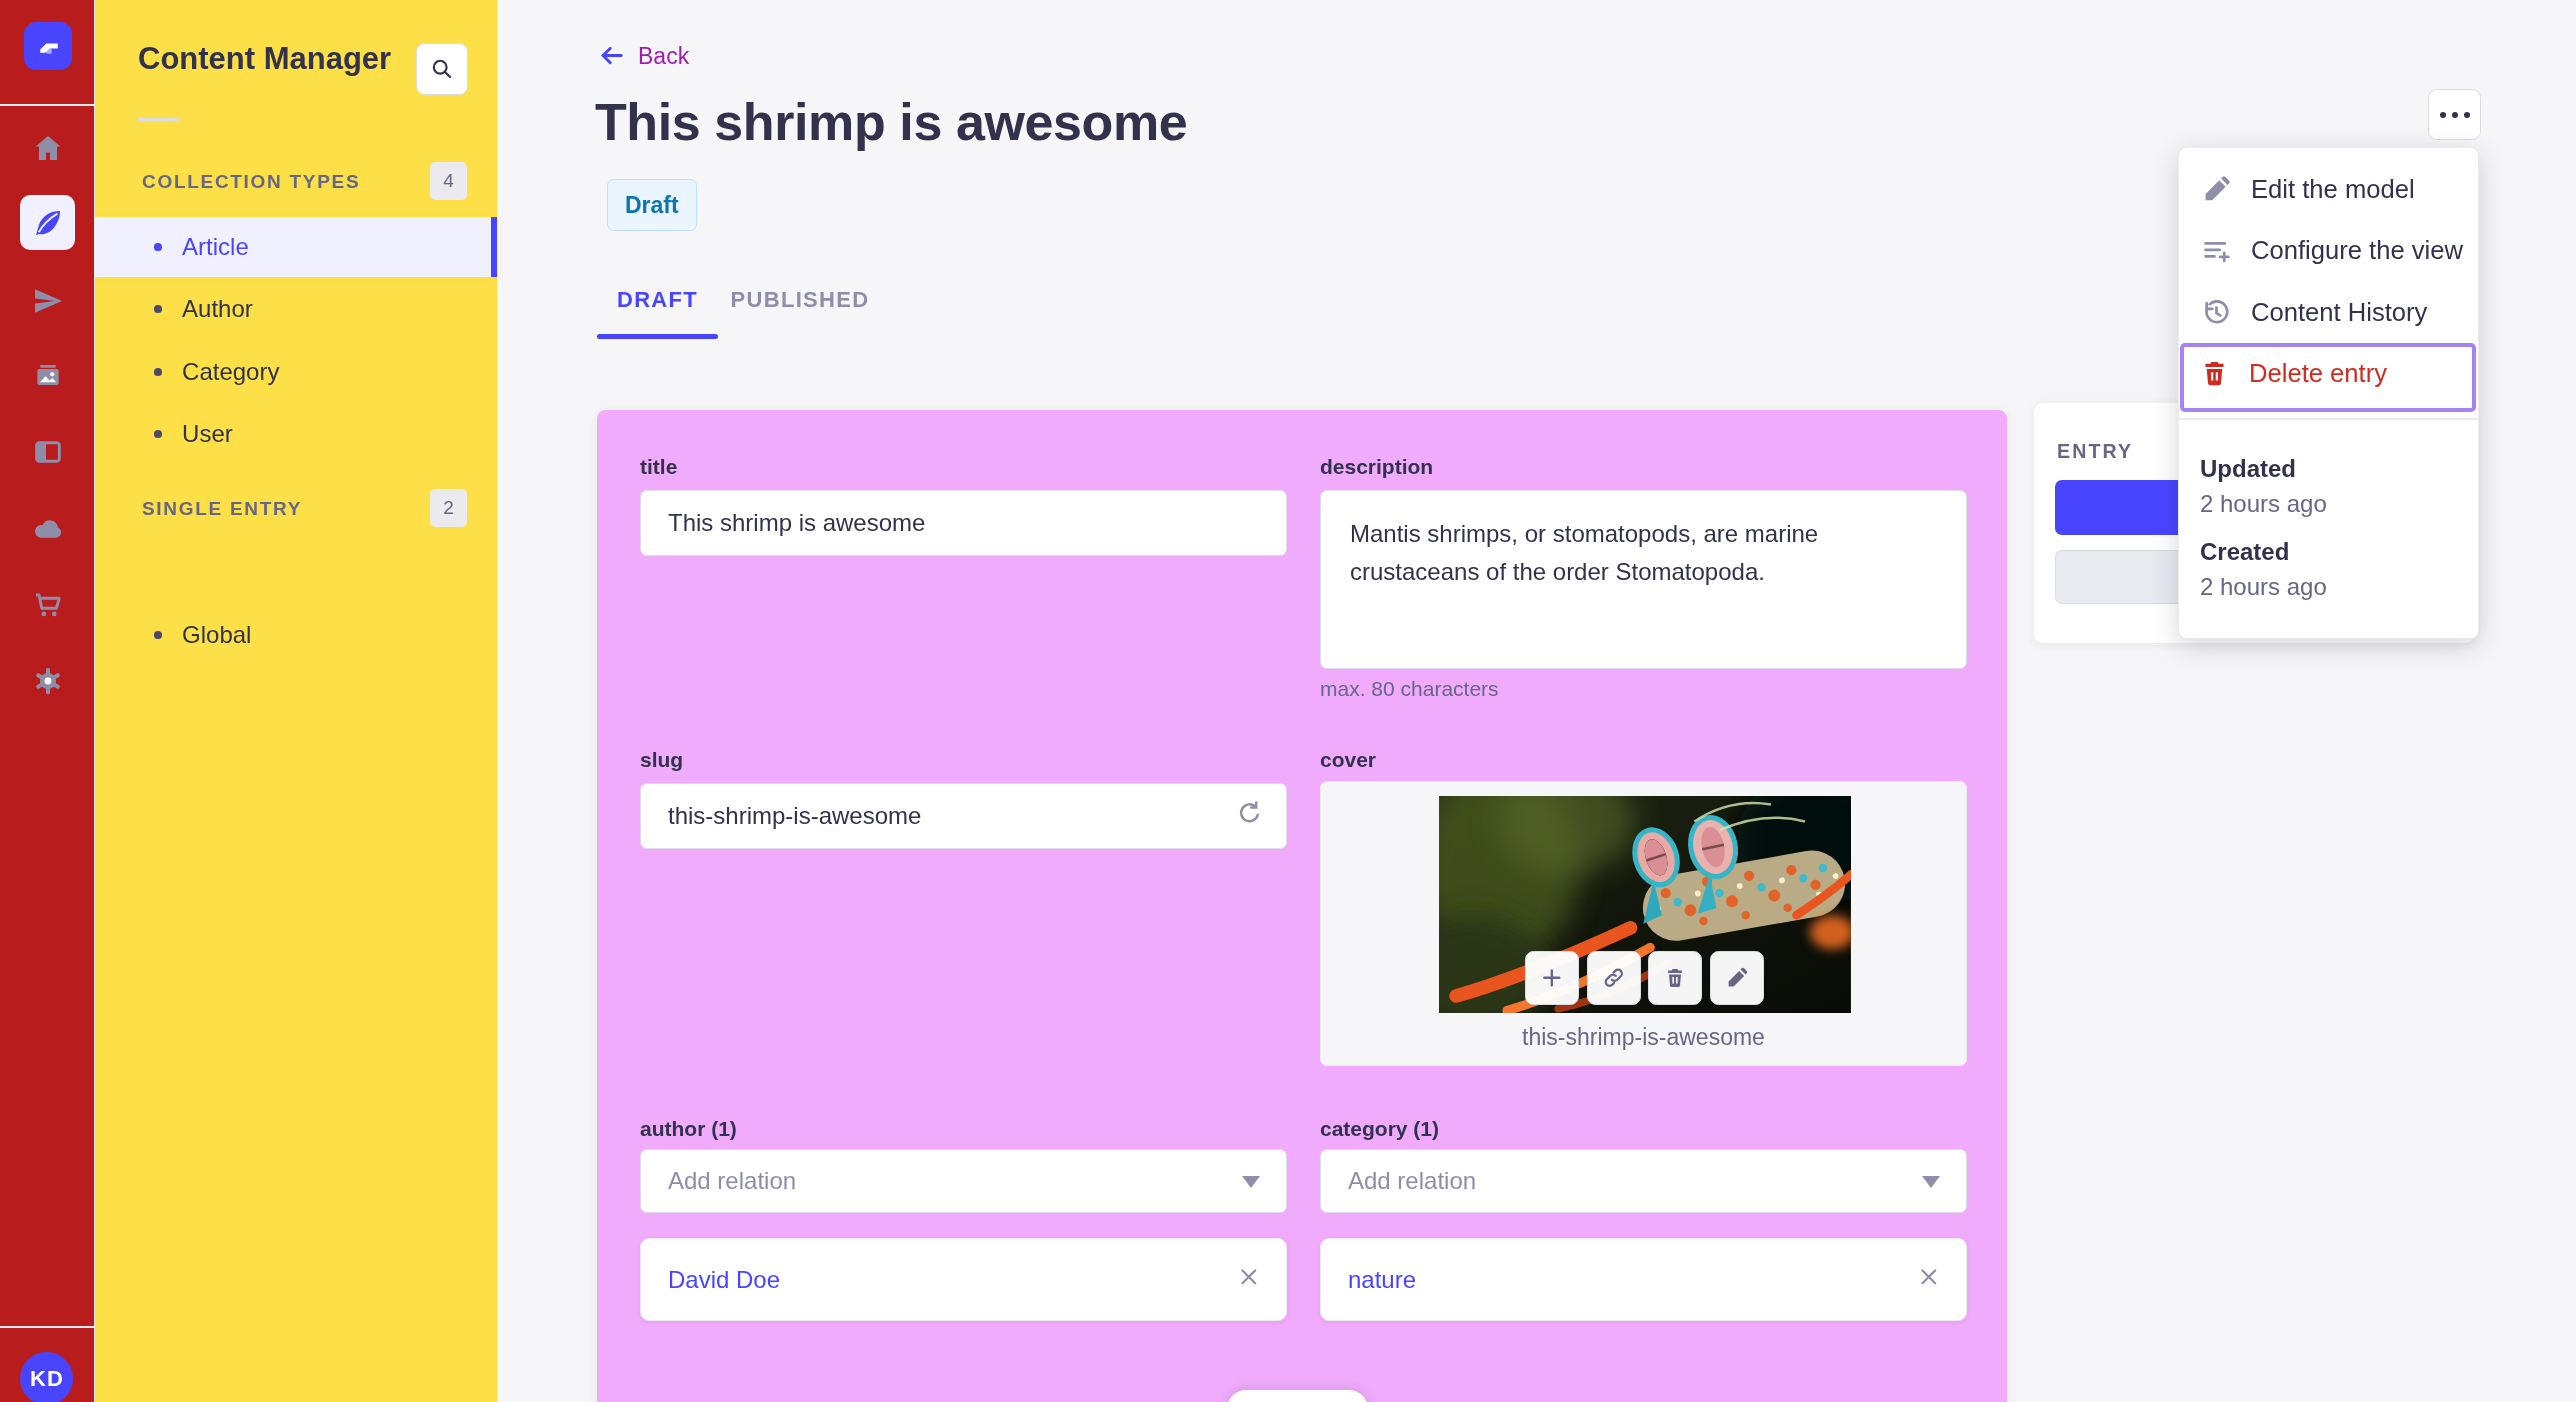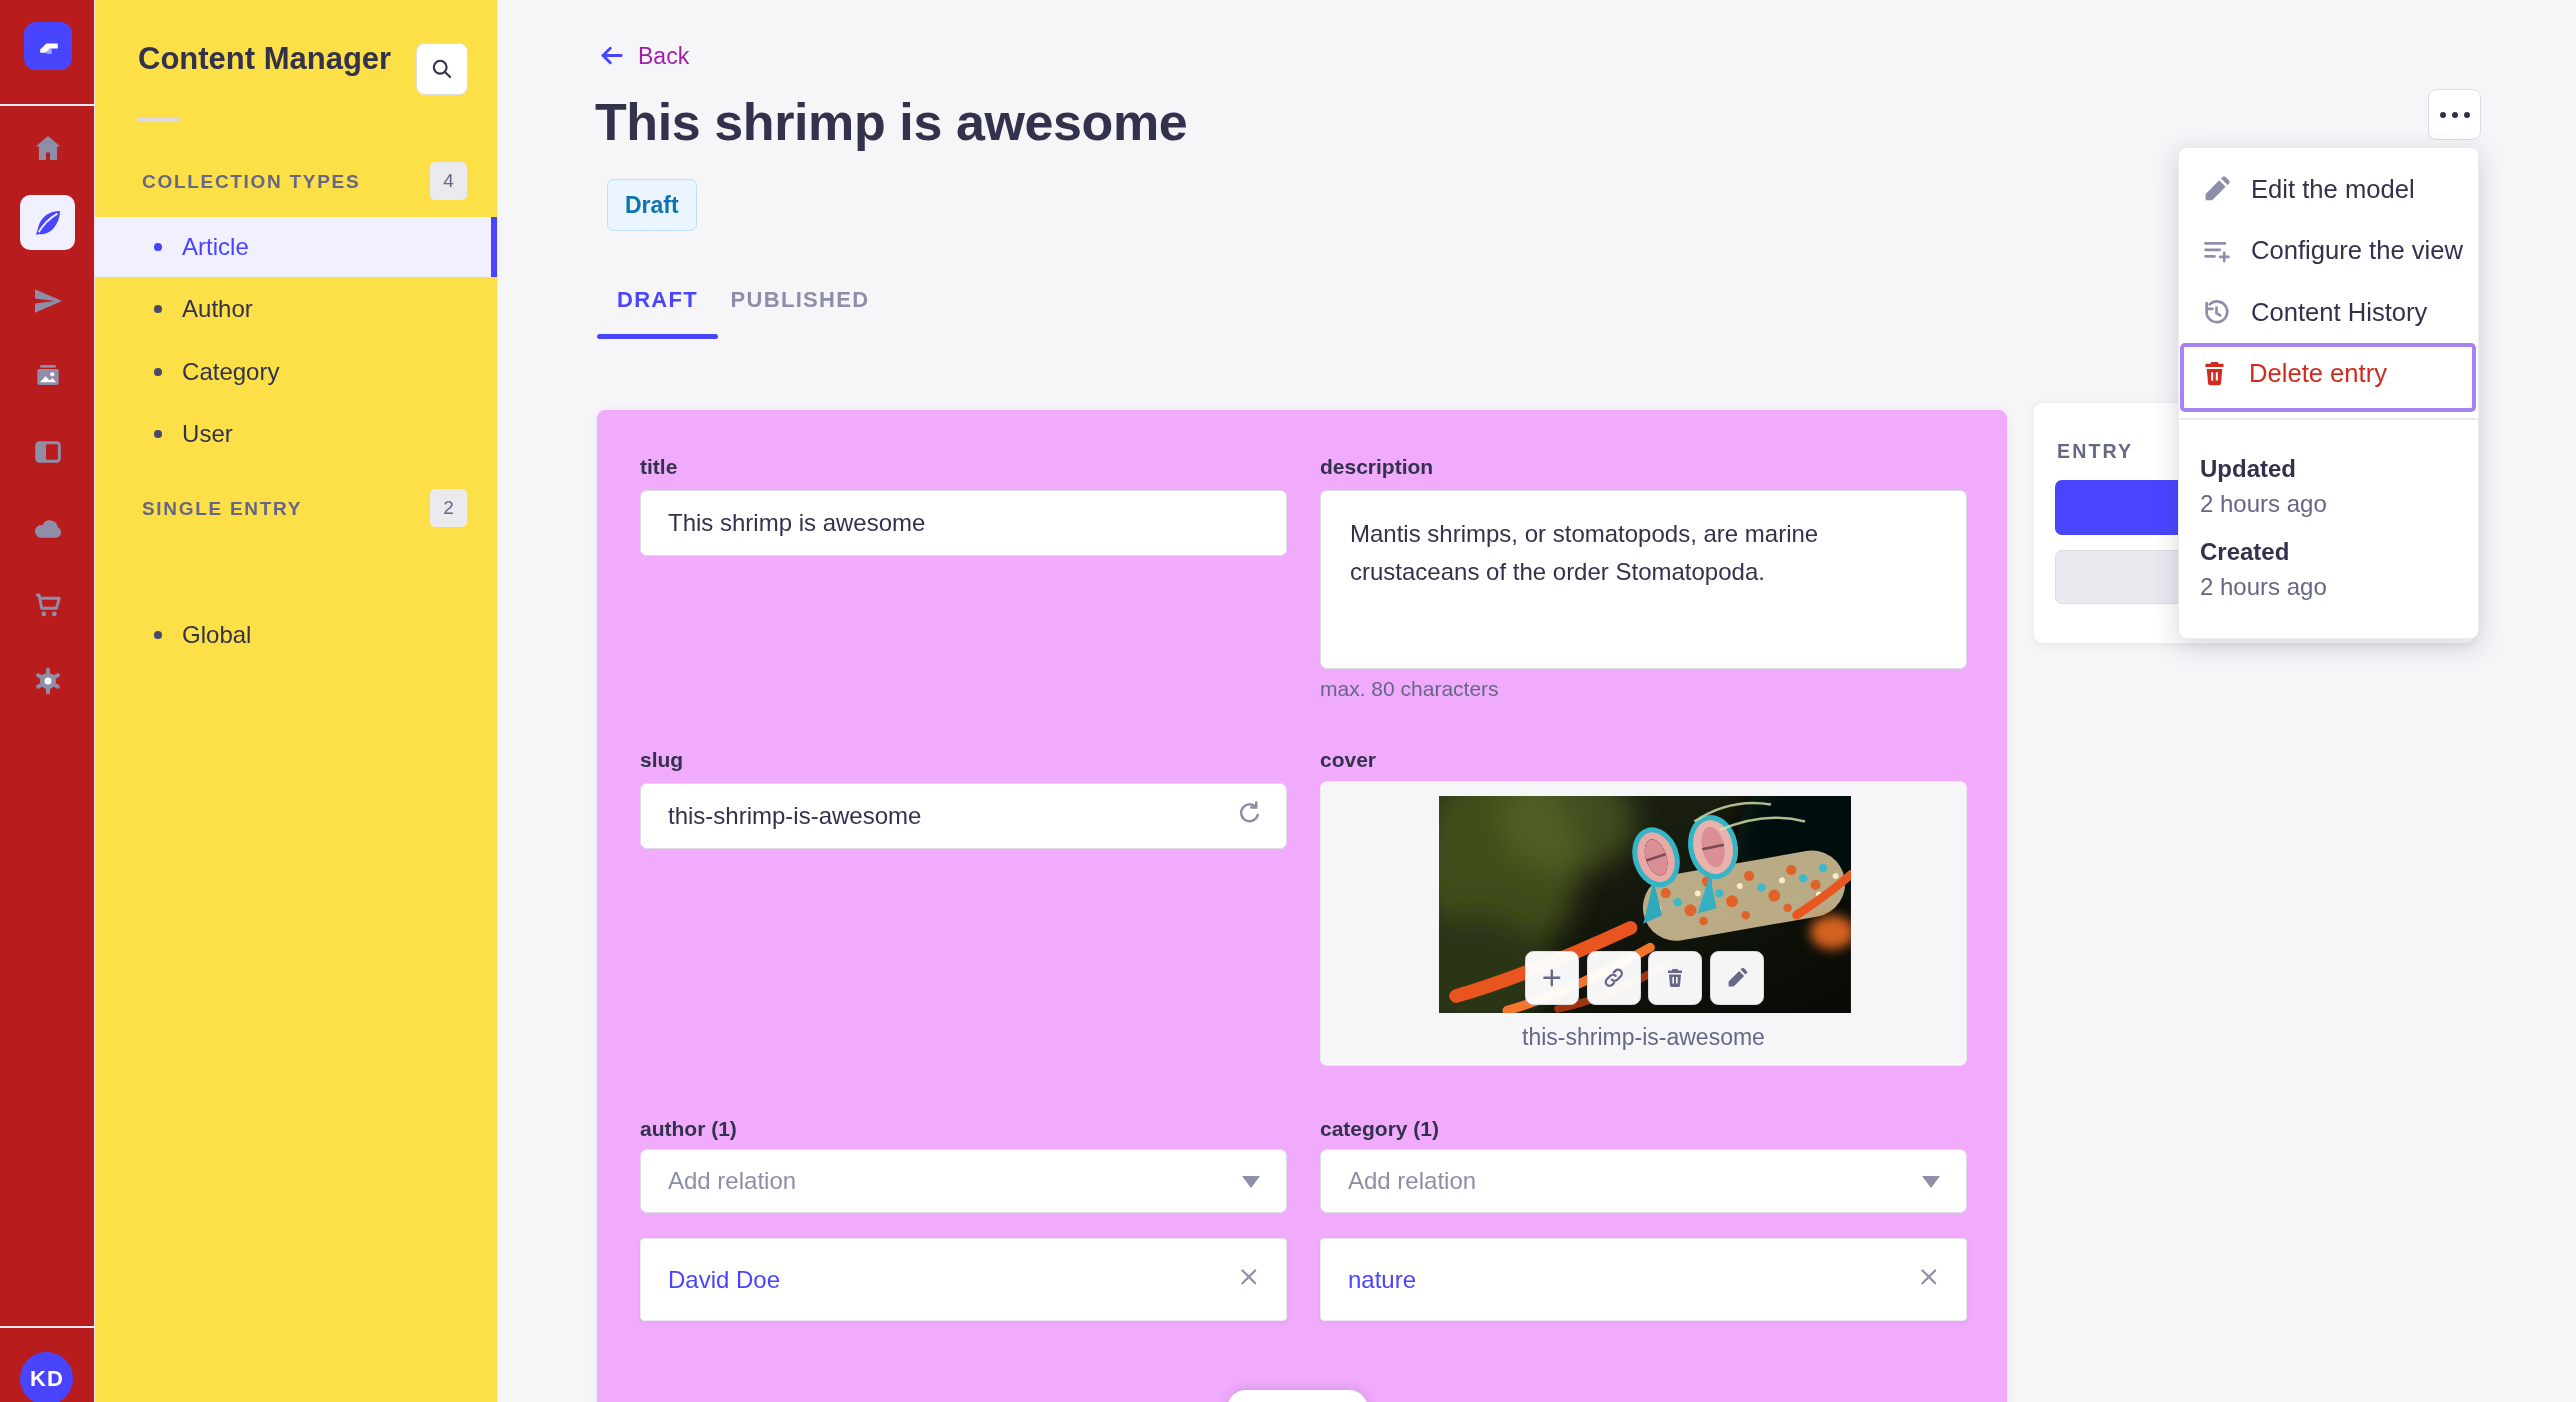--- a/index.html
+++ b/index.html
@@ -47,21 +47,21 @@
   .t-area { position:absolute; background:#fff; border:1.7px solid #dcdce4; border-radius:6.8px; font-size:24px; color:#32324d; padding:24px 29px; line-height:38px; }
   .hint { position:absolute; font-size:21px; color:#666687; }
   .slug-refresh { position:absolute; right:22px; top:50%; transform:translateY(-50%); color:#8e8ea9; }
   .cover-box { position:absolute; left:723px; top:371px; width:647px; height:285px; background:#f6f6f9; border:1.7px solid #eaeaef; border-radius:6.8px; }
   .cover-img { position:absolute; left:118px; top:13.6px; width:412px; height:217px; overflow:hidden; }
   .cover-actions { position:absolute; left:204px; top:169px; display:flex; gap:7.7px; }
   .cover-actions .cbtn { width:54px; height:54px; background:rgba(255,255,255,.96); border:1.7px solid #dcdce4; border-radius:8.5px; display:flex; align-items:center; justify-content:center; color:#666687; }
   .cover-caption { position:absolute; left:0; top:242px; width:100%; text-align:center; font-size:23px; color:#666687; }
   .rel-select { position:absolute; background:#fff; border:1.7px solid #dcdce4; border-radius:6.8px; display:flex; align-items:center; padding:0 27px; font-size:24px; color:#8e8ea9; }
   .caret { position:absolute; right:25.6px; top:50%; margin-top:-5.1px; width:0; height:0; border-left:9.4px solid transparent; border-right:9.4px solid transparent; border-top:12px solid #8e8ea9; }
-  .rel-card { position:absolute; background:#fff; border:1.7px solid #eaeaef; border-radius:4px; box-shadow:0 1.7px 5.1px rgba(33,33,52,.06); display:flex; align-items:center; padding:0 27px; font-size:24px; }
+  .rel-card { position:absolute; background:#fff; border:1.7px solid #eaeaef; border-radius:9px; box-shadow:0 1.7px 5.1px rgba(33,33,52,.06); display:flex; align-items:center; padding:0 27px; font-size:24px; }
   .rel-card .rel-name { color:#4945ff; }
   .rel-card .x { position:absolute; right:24px; color:#8e8ea9; }
 
   
   .entry-card { position:absolute; left:2034px; top:403px; width:440px; height:240px; background:#fff; border-radius:8.5px; box-shadow:0 1.7px 8.5px rgba(33,33,52,.08); z-index:6; }
   .entry-title { position:absolute; left:23px; top:37px; font-size:19.6px; font-weight:bold; letter-spacing:2.1px; color:#666687; }
   .entry-btn-primary { position:absolute; left:21px; top:77px; width:398px; height:55px; background:#4945ff; border-radius:6.8px; }
   .entry-btn-secondary { position:absolute; left:21px; top:147px; width:398px; height:54px; background:#e9e9f0; border:1.7px solid #dcdce4; border-radius:6.8px; }
 
   

